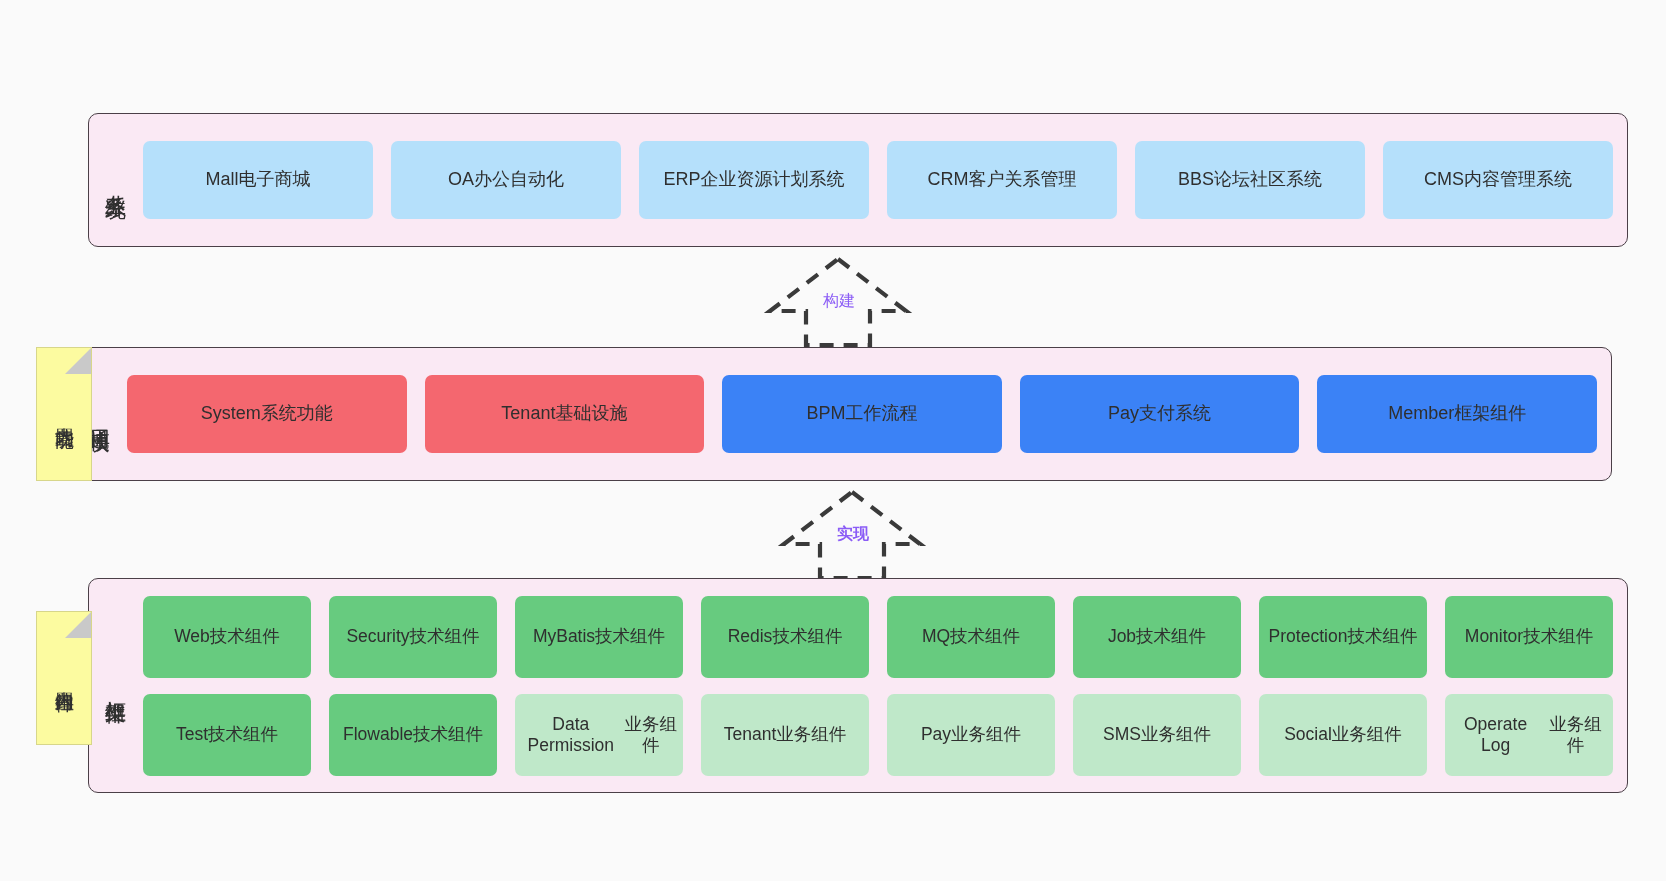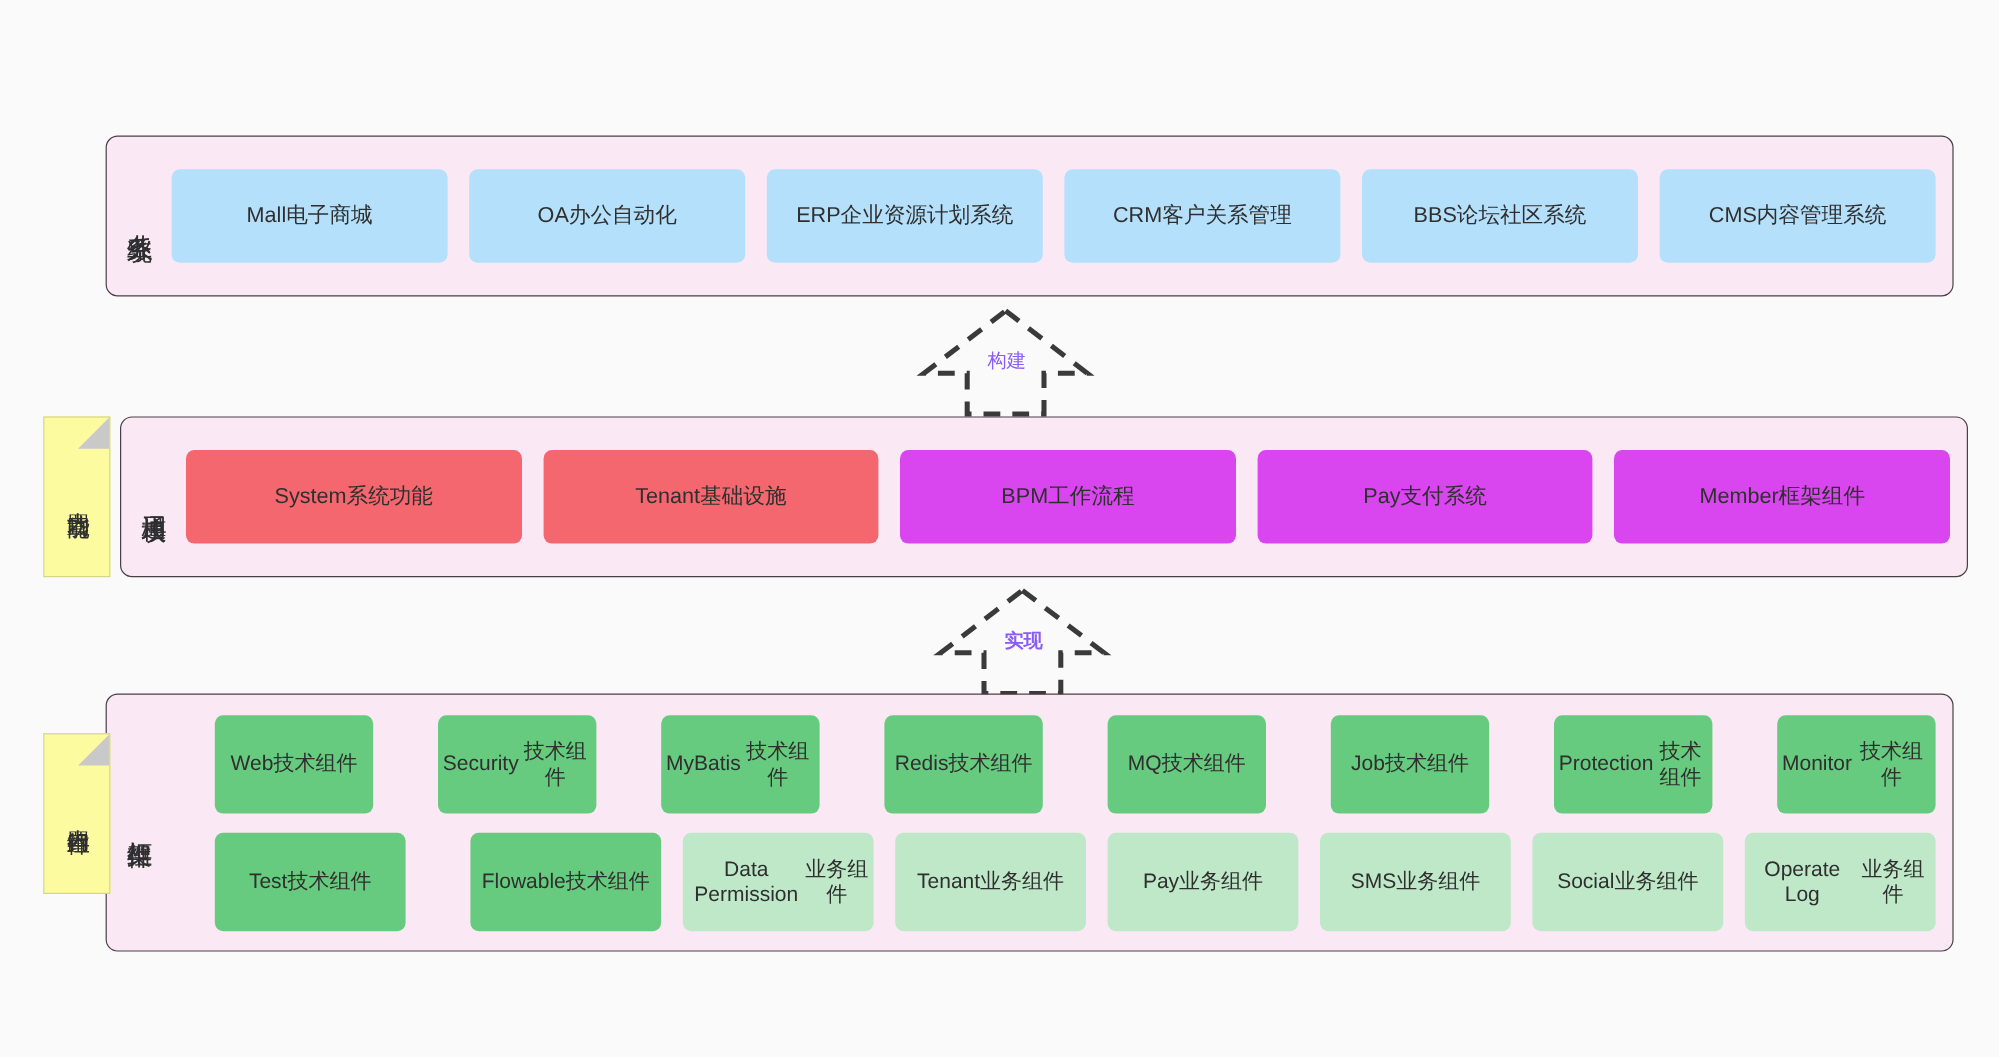--- a/index.html
+++ b/index.html
@@ -22,21 +22,21 @@
   .layer {
     position: absolute;
     background: #fae9f4;
     border: 1.6px solid #4a3f47;
     border-radius: 10px;
     box-sizing: border-box;
     display: flex;
     align-items: stretch;
   }
   #layer-business { left: 88px;  top: 113px; width: 1540px; height: 134px; }
-  #layer-common   { left: 100px;  top: 347px; width: 1540px; height: 134px; }
+  #layer-common   { left: 72px;  top: 347px; width: 1540px; height: 134px; }
   #layer-framework{ left: 88px;  top: 578px; width: 1540px; height: 215px; }
 
   .layer-title {
     width: 52px;
     flex: 0 0 52px;
     display: flex;
     align-items: center;
     justify-content: center;
     font-size: 21px;
     line-height: 1.18;
@@ -79,22 +79,22 @@
     box-sizing: border-box;
     user-select: none;
   }
   .card .en { display: block; }
   .card .cn { display: block; }
 
   #layer-framework .card { height: 82px; font-size: 17.5px; }
 
   .c-blue        { background: #b5e0fb; }
   .c-red         { background: #f4676f; }
-  .c-red-light   { background: #d946ef; }
-  .c-green       { background: #67cb7f; margin-left: 36px; }
+  .c-red-light   { background: #3b82f6; }
+  .c-green       { background: #67cb7f; }
   .c-green-light { background: #bfe8c9; }
 
   
   .note {
     position: absolute;
     width: 56px;
     background: #fcfba0;
     border: 1px solid #d7d68a;
     box-sizing: border-box;
     display: flex;

